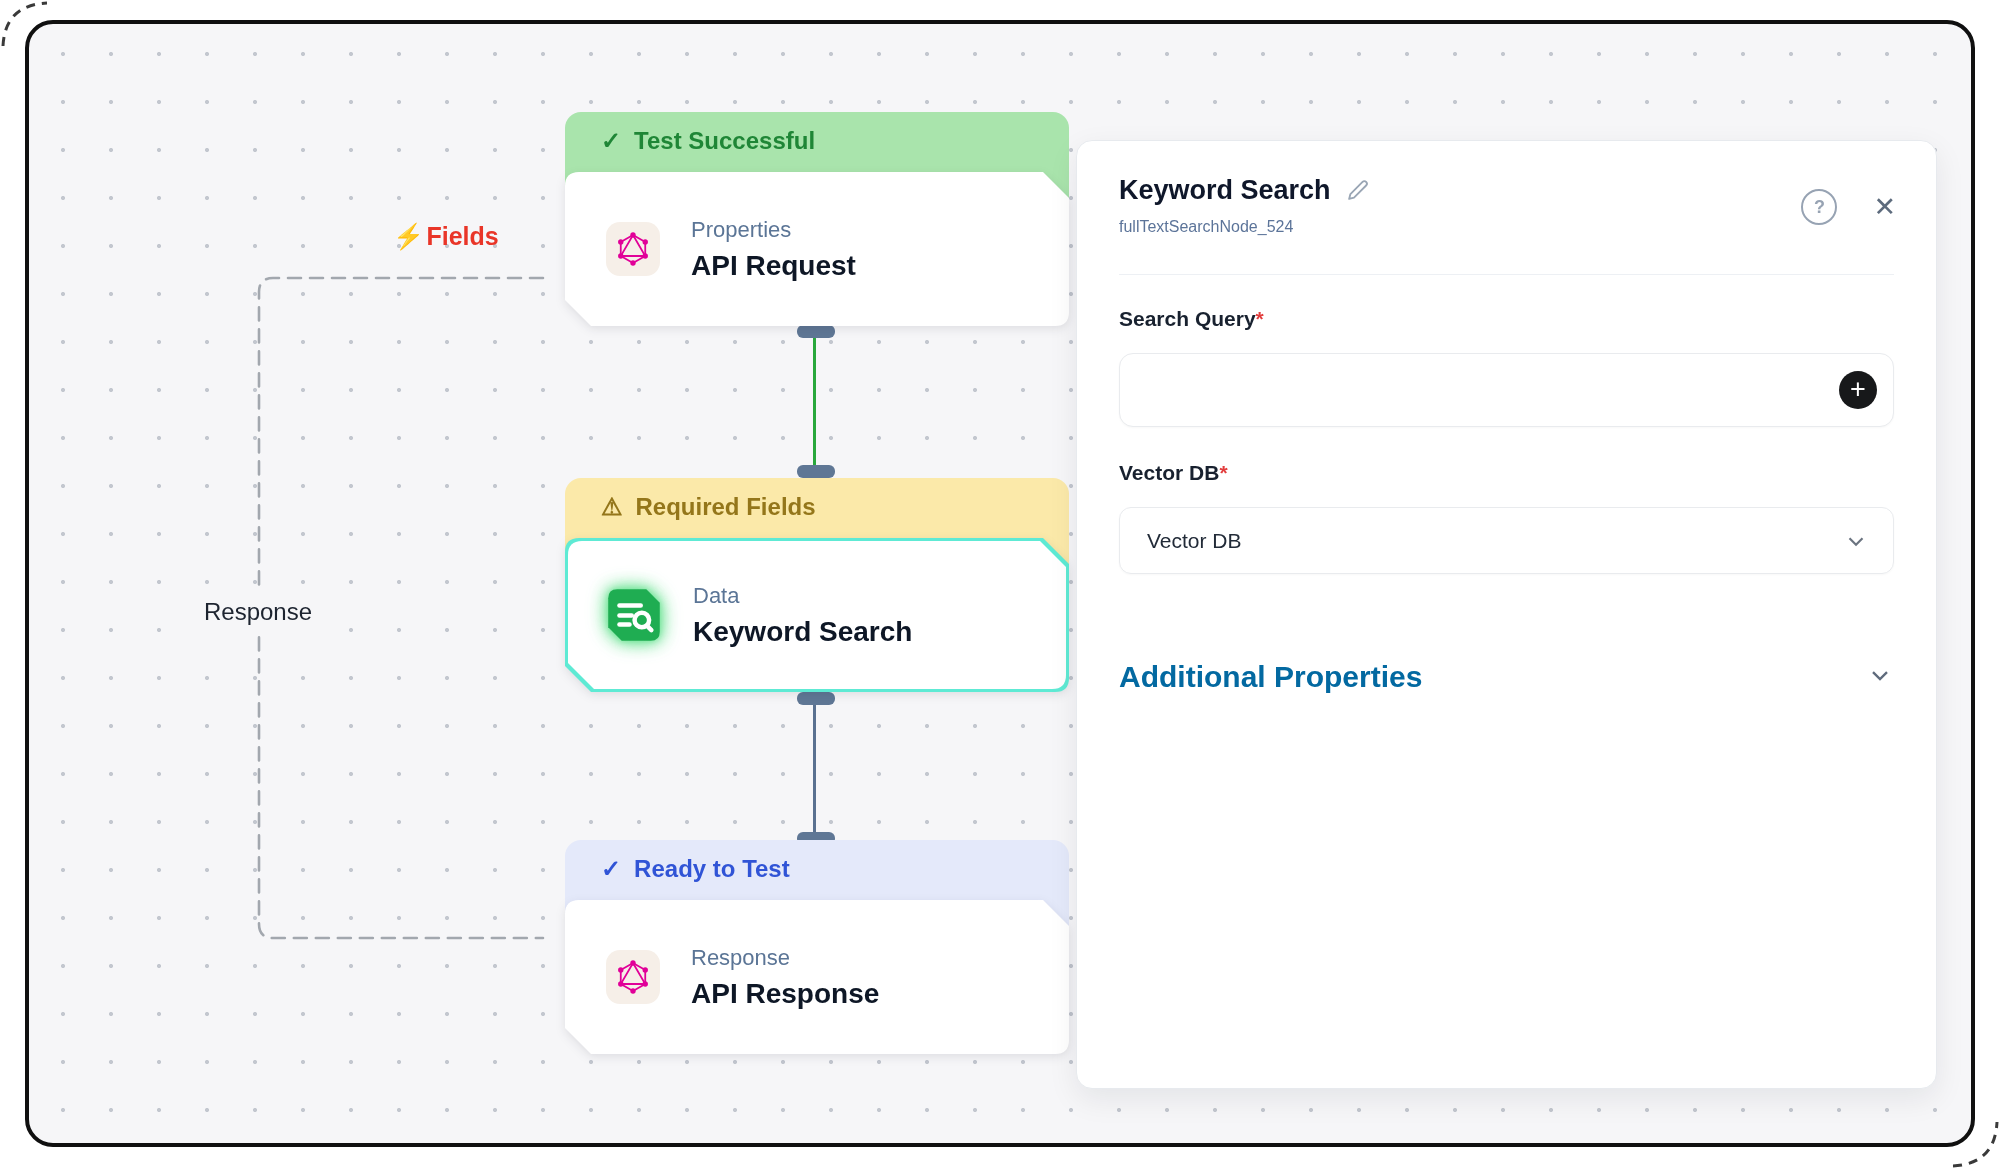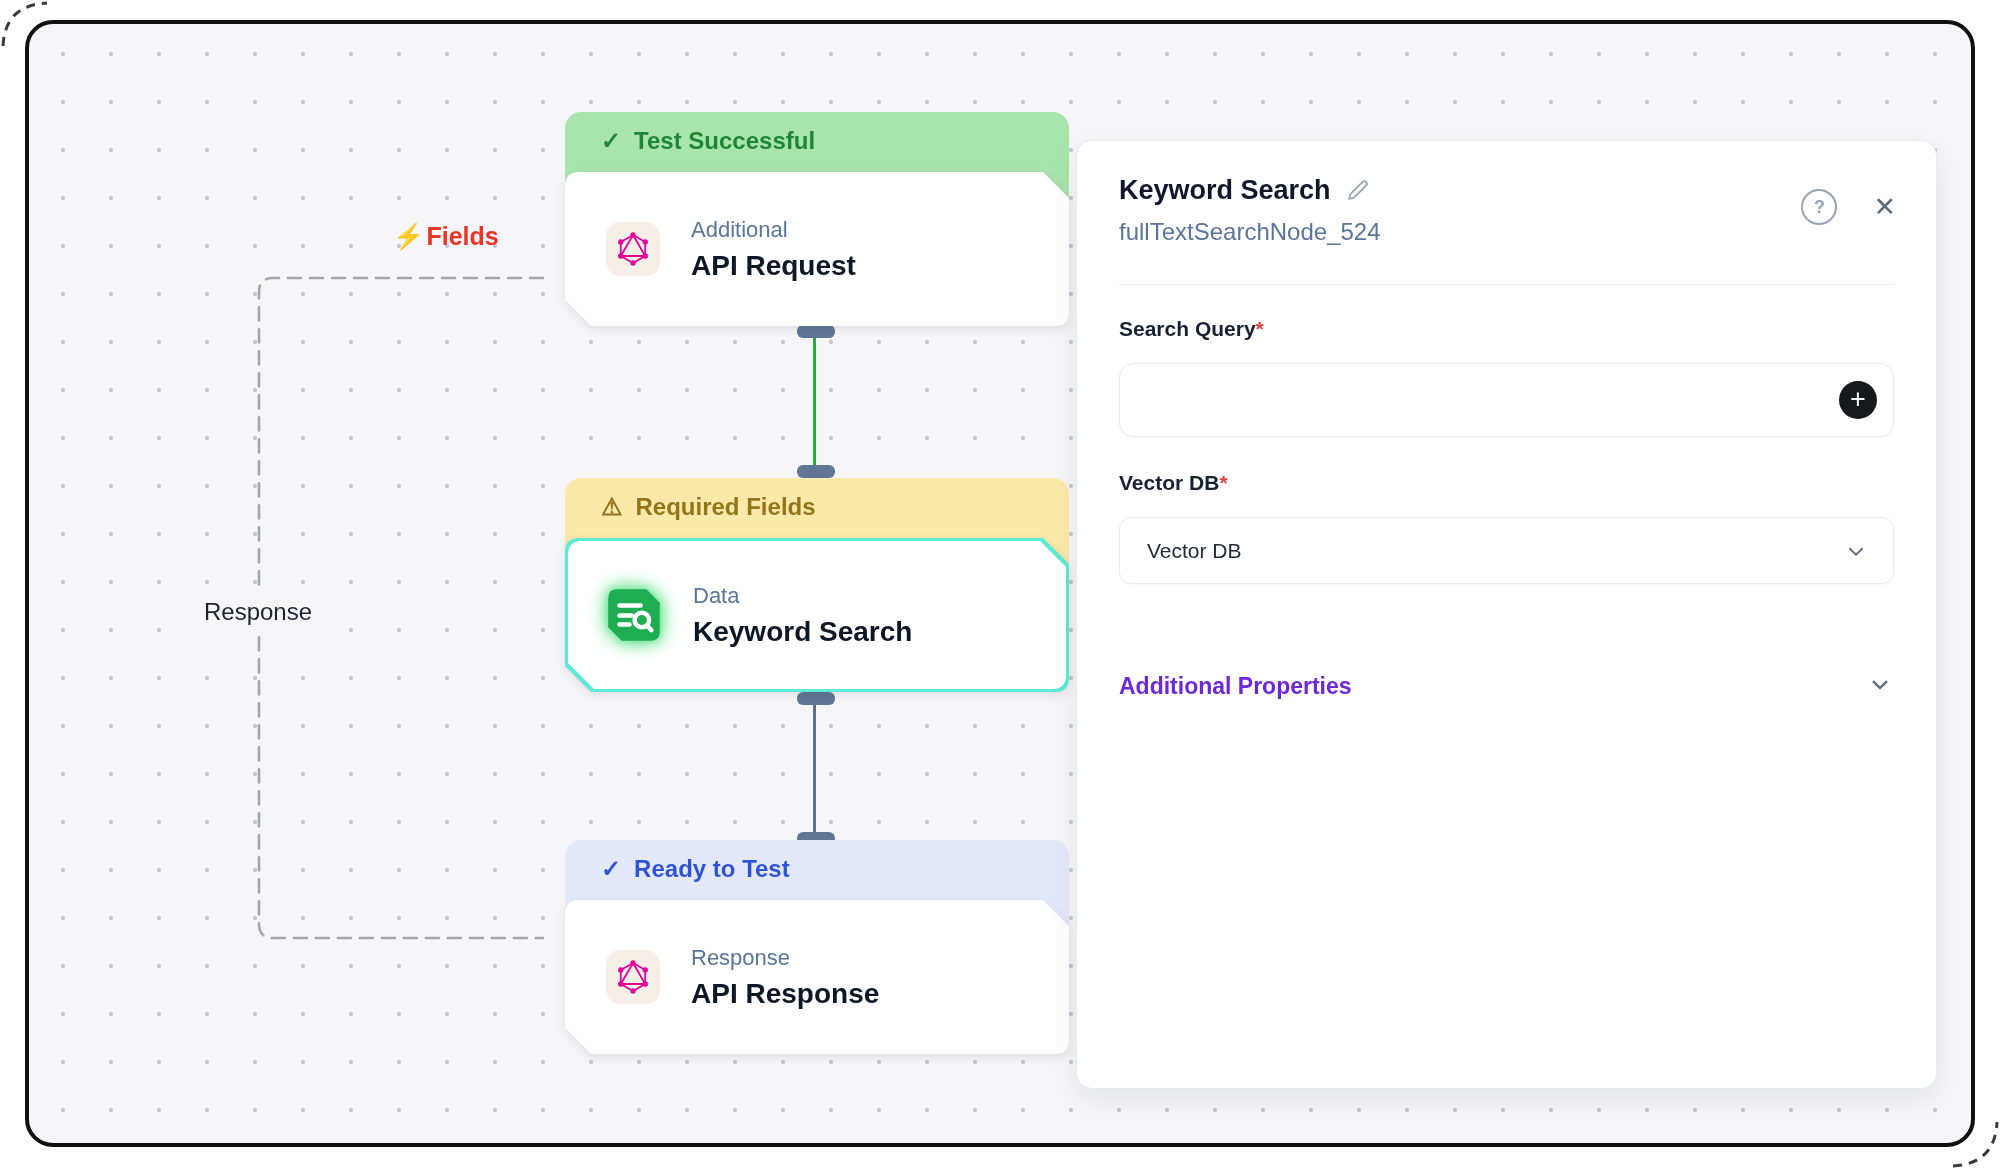--- a/index.html
+++ b/index.html
@@ -55,21 +55,21 @@
          border:1px solid #e7eaee;border-radius:16px;box-sizing:border-box;
          box-shadow:0 10px 30px rgba(15,23,42,.08);}
   .panel-header{position:relative;padding:34px 42px 0 42px;}
   .title-row{display:flex;align-items:center;gap:14px;}
   .panel-title{font-size:27px;font-weight:700;color:#0f172a;}
   .pencil-btn{display:flex;align-items:center;cursor:pointer;}
   .header-actions{position:absolute;right:40px;top:48px;display:flex;align-items:center;gap:36px;}
   .help-circle{width:32px;height:32px;border:2.5px solid #97a3b3;border-radius:50%;
                color:#97a3b3;font-size:18px;font-weight:700;display:flex;align-items:center;justify-content:center;}
   .close-x{font-size:27px;color:#5d6b7d;line-height:1;cursor:pointer;}
-  .panel-subtitle{margin-top:12px;font-size:24px;color:#5c7499;}
+  .panel-subtitle{margin-top:12px;font-size:16px;color:#5c7499;}
   .panel-divider{margin-top:38px;border-bottom:1.5px solid #edf0f4;}
   .panel-body{padding:0 42px;}
   .field-label{display:flex;font-size:21px;font-weight:600;color:#18212f;}
   .req{color:#e23d3d;font-weight:700;}
   .lbl-search{margin-top:32px;}
   .query-box{position:relative;margin-top:22px;height:74px;border:1.5px solid #e9ebee;border-radius:14px;
              background:#fff;box-sizing:border-box;box-shadow:0 1px 2px rgba(15,23,42,.03);}
   .query-input{position:absolute;inset:0;border:none;outline:none;background:transparent;
                font-size:21px;padding:0 70px 0 26px;font-family:"Liberation Sans",sans-serif;color:#18212f;}
   .add-btn{position:absolute;right:16px;top:50%;transform:translateY(-50%);width:38px;height:38px;
@@ -82,21 +82,21 @@
   .select-chevron{position:absolute;right:24px;top:50%;transform:translateY(-50%);display:flex;}
   .boost-row{margin-top:34px;display:flex;align-items:center;justify-content:space-between;}
   .boost-left{display:flex;align-items:center;gap:16px;}
   .info-circle{width:27px;height:27px;border:2px solid #6e7a89;border-radius:50%;color:#6e7a89;
                font-size:15px;font-weight:700;display:flex;align-items:center;justify-content:center;font-style:normal;}
   .toggle{position:relative;width:54px;height:30px;border-radius:16px;background:#e5e9f0;
           box-shadow:inset 0 1px 3px rgba(15,23,42,.08);cursor:pointer;flex:0 0 auto;}
   .toggle-knob{position:absolute;left:2px;top:2px;width:26px;height:26px;border-radius:50%;background:#fff;
                box-shadow:0 1px 4px rgba(15,23,42,.35);}
   .additional-row{margin-top:86px;display:flex;align-items:center;justify-content:space-between;cursor:pointer;}
-  .additional-title{font-size:23px;font-weight:700;color:#6d28d9;}
+  .additional-title{font-size:30px;font-weight:700;color:#0369a1;}
 </style>
 </head>
 <body>
 
 <div class="page">
 
   <svg class="corner-decor">
     <path d="M 3 46 Q 5 5 47 3" fill="none" stroke="#3a3a3a" stroke-width="3" stroke-dasharray="9 7"></path>
     <path d="M 1953 1166 Q 1995 1164 1997 1122" fill="none" stroke="#3a3a3a" stroke-width="3" stroke-dasharray="9 7"></path>
   </svg>
@@ -141,21 +141,21 @@
                   <circle cx="50" cy="11" r="7.5"></circle>
                     <circle cx="84" cy="30.5" r="7.5"></circle>
                     <circle cx="84" cy="69.5" r="7.5"></circle>
                   <circle cx="50" cy="89" r="7.5"></circle>
                     <circle cx="16" cy="69.5" r="7.5"></circle>
                     <circle cx="16" cy="30.5" r="7.5"></circle>
                 </g>
               </svg>
             </div>
             <div>
-              <div class="node-category">Additional</div>
+              <div class="node-category">Properties</div>
               <div class="node-title">API Request</div>
             </div>
           </div>
         </div>
       </div>
     </div>
 
     <div class="node" style="left:536px;top:454px;">
       <div class="node-banner banner-yellow">
         <span class="banner-check">⚠</span>

